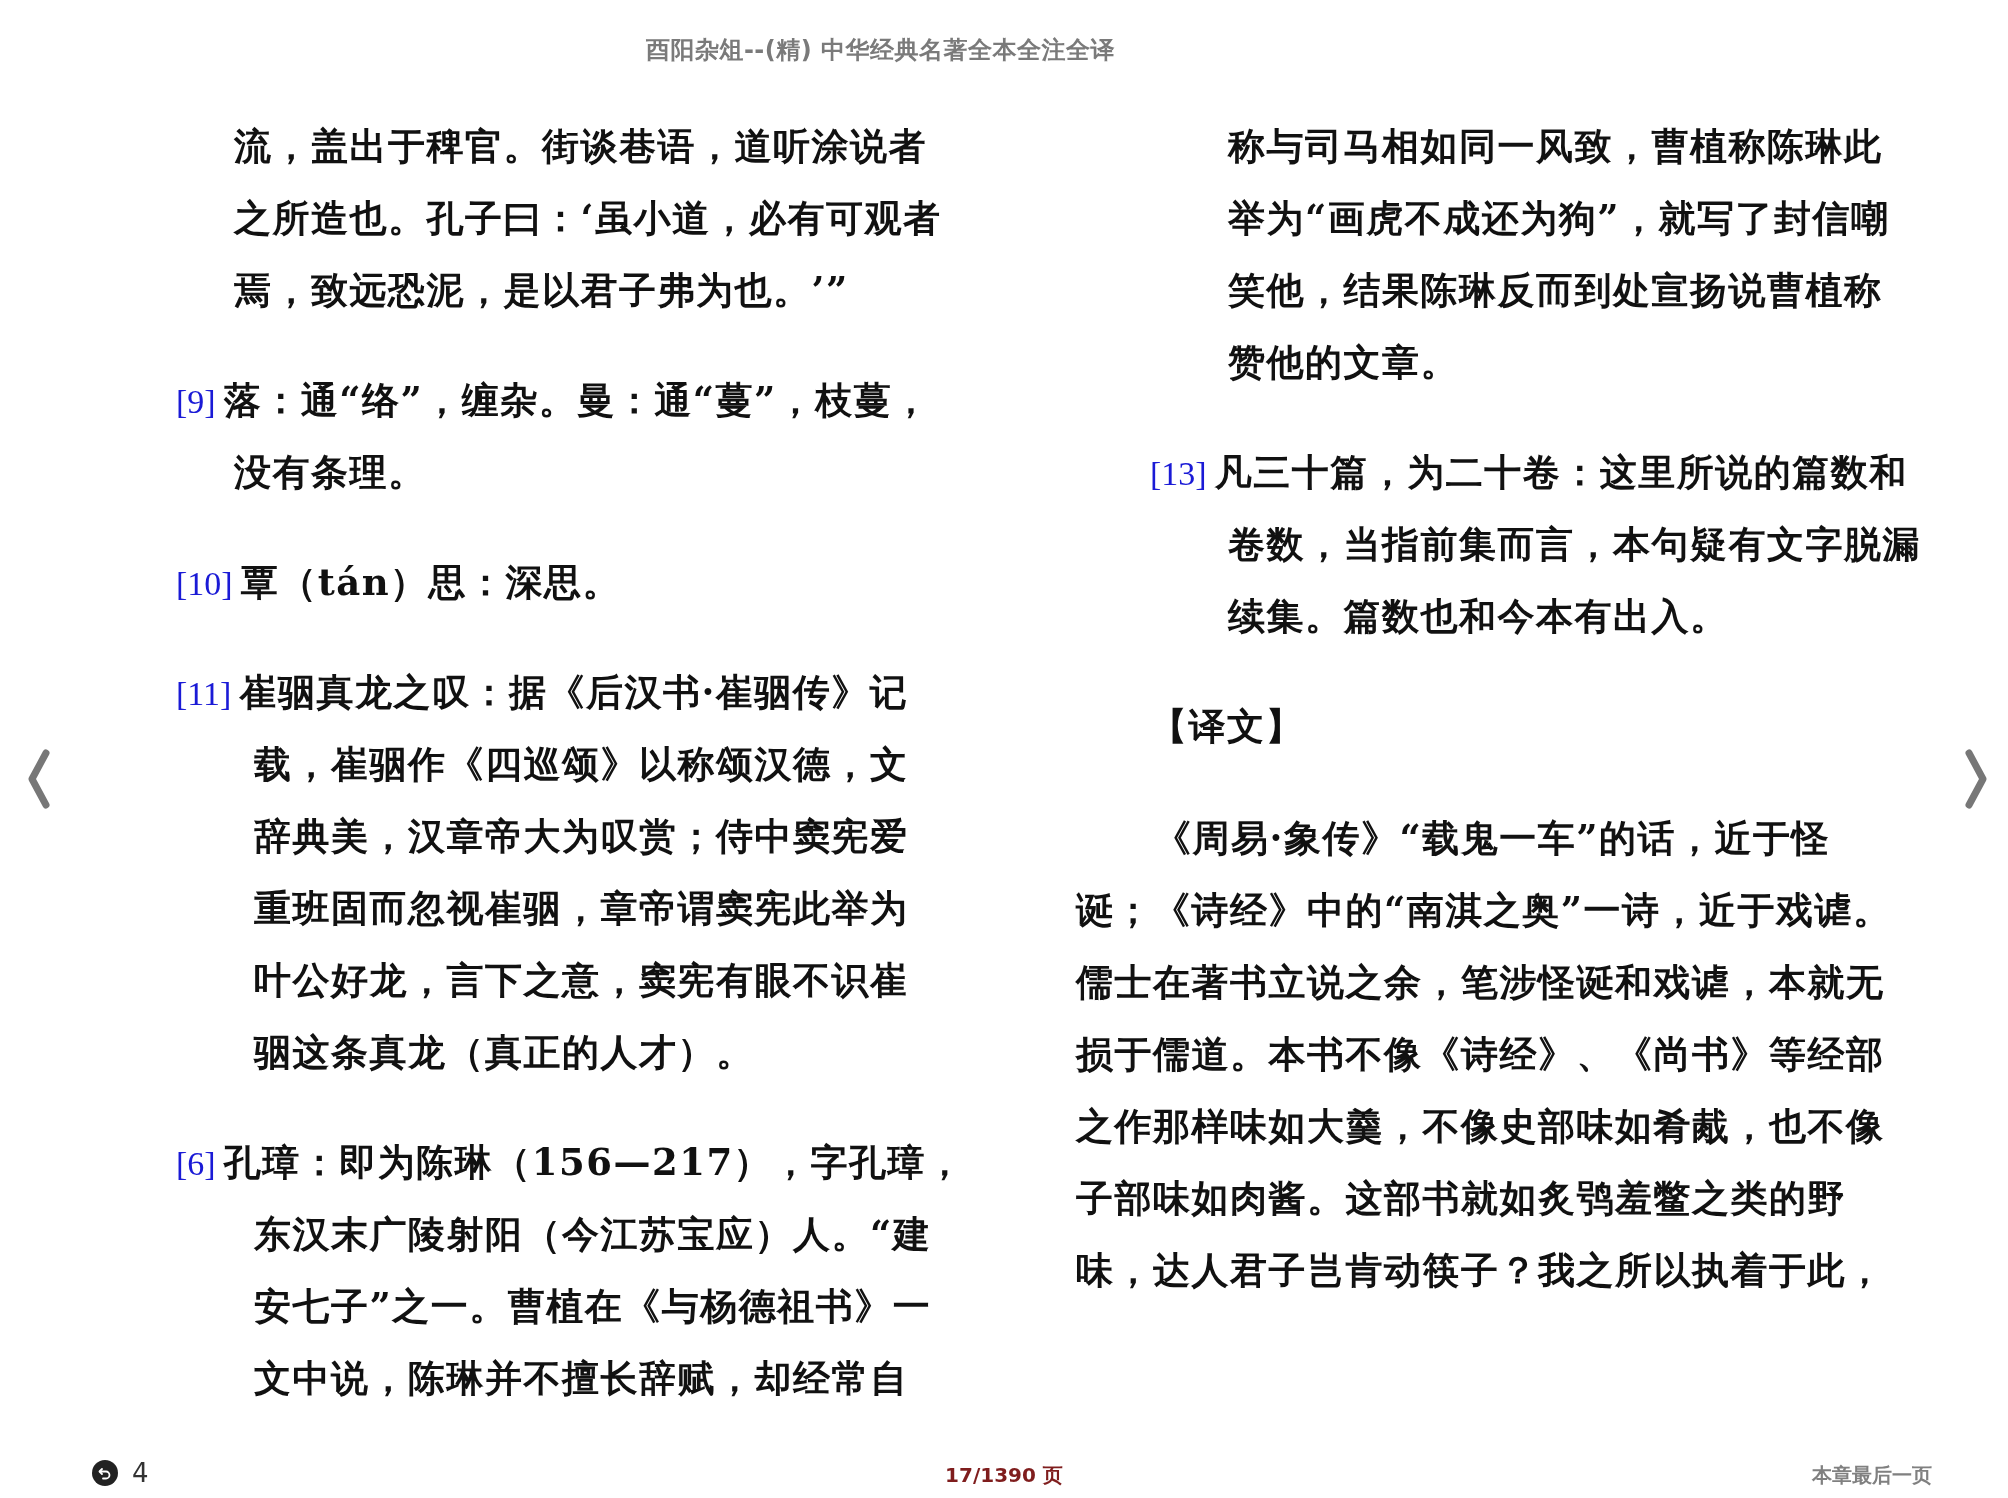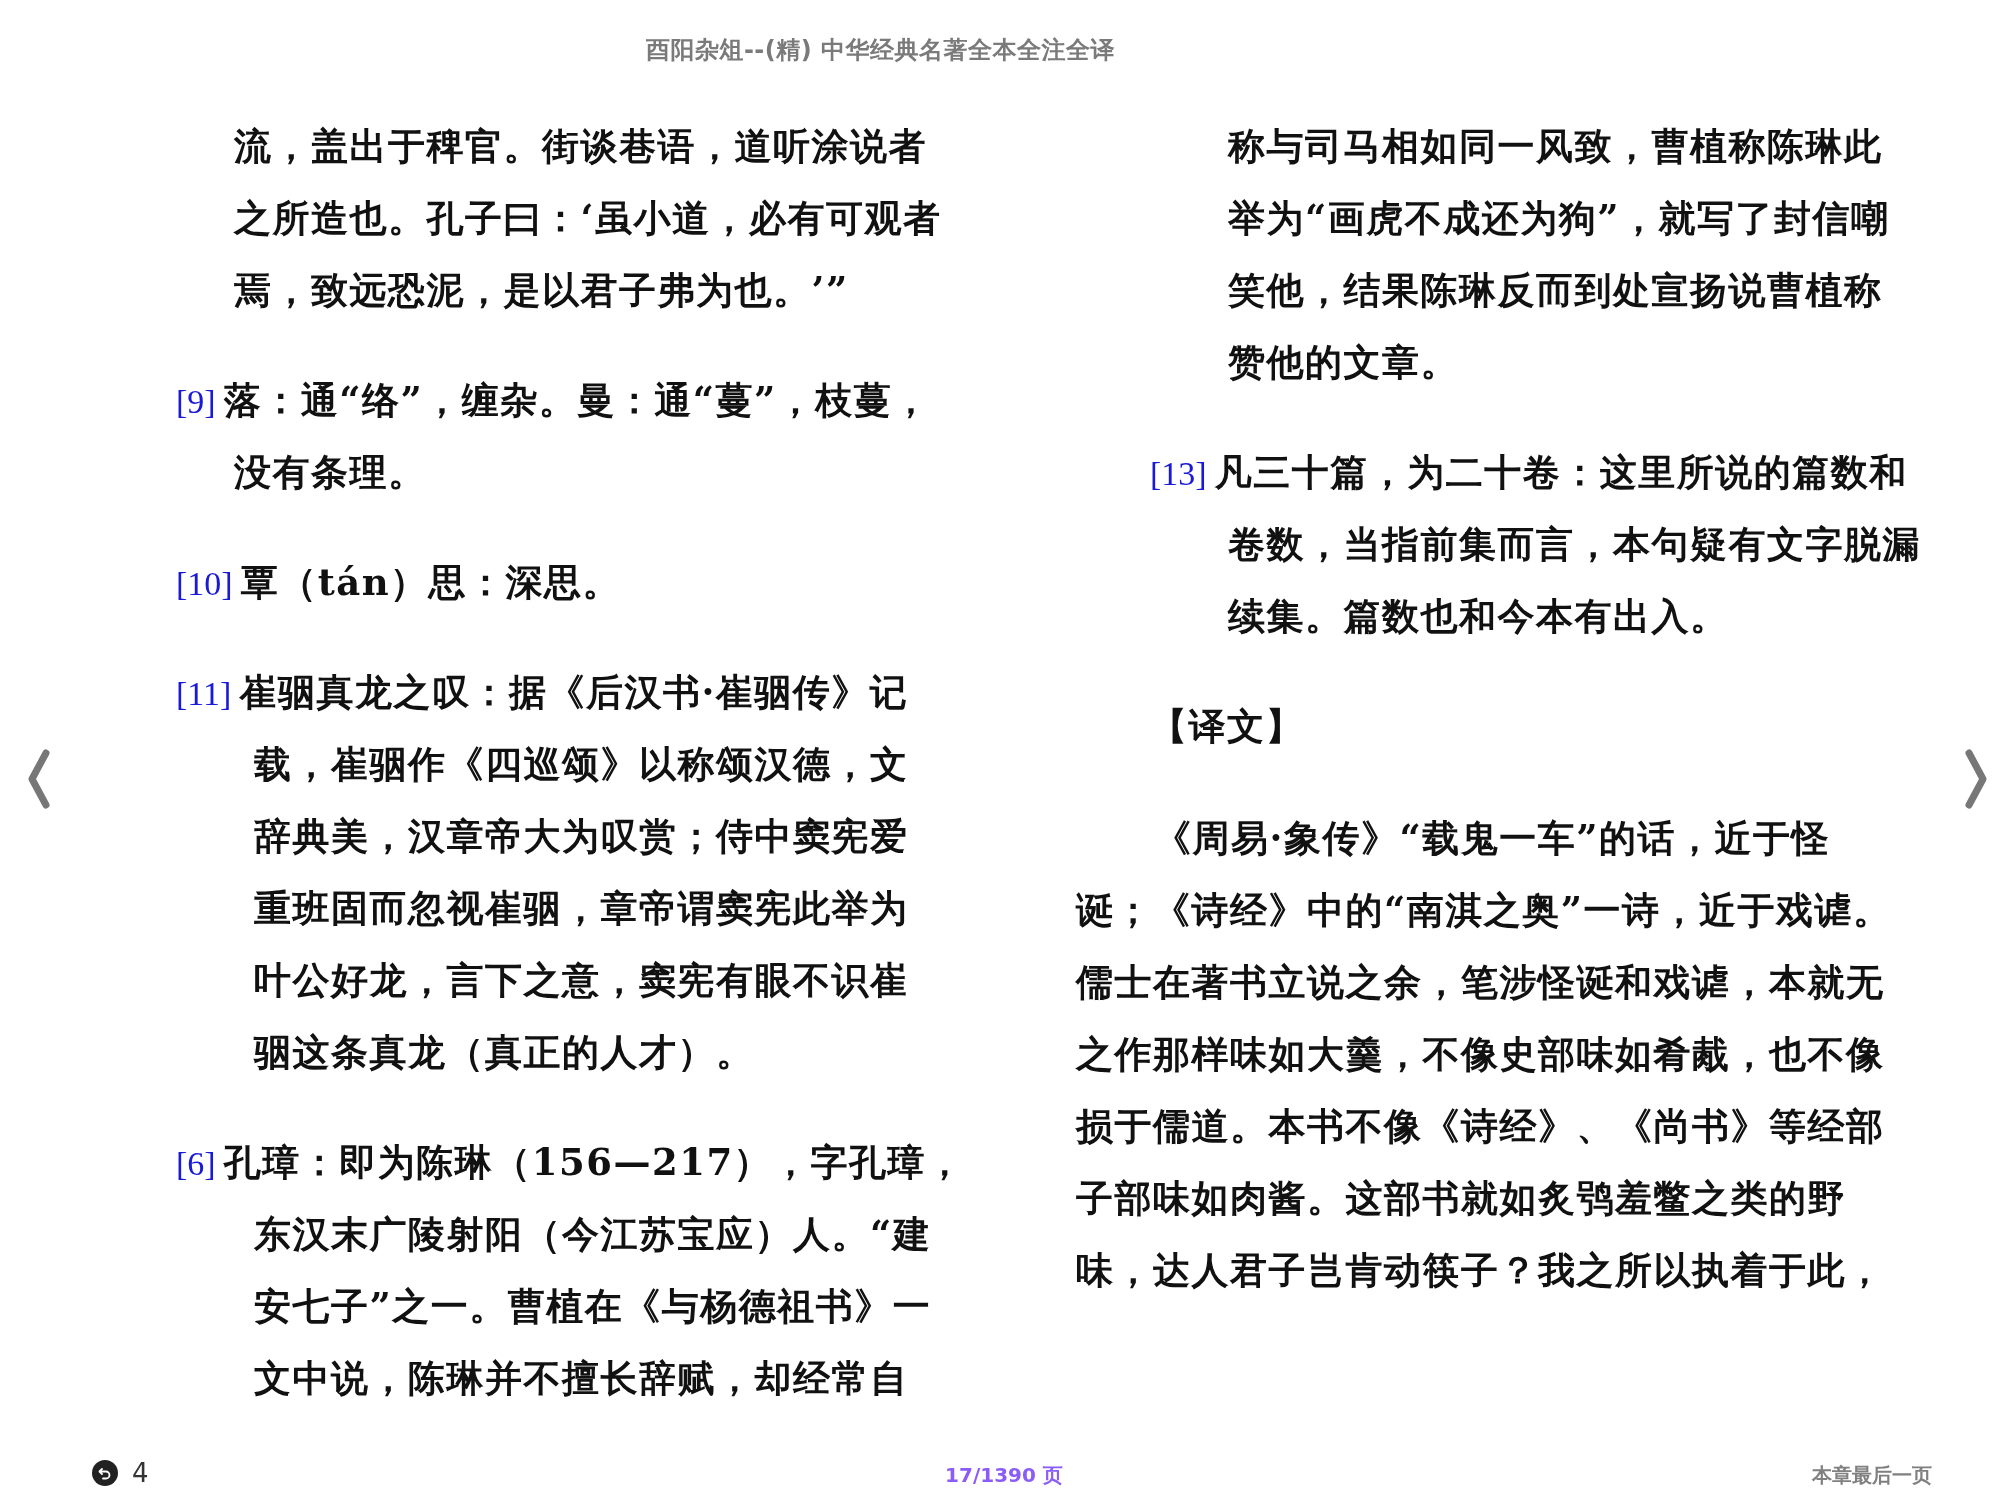--- a/index.html
+++ b/index.html
@@ -41,21 +41,21 @@
 
   .footer {
     position: absolute; top: 1458px; font-family: "DejaVu Sans", "Liberation Sans", sans-serif;
   }
   .footer-left { left: 92px; display: flex; align-items: center; }
   .back-icon {
     width: 26px; height: 26px; border-radius: 50%; background: #222; display: flex;
     align-items: center; justify-content: center; margin-right: 14px;
   }
   .back-count { font-size: 26px; color: #333; }
-  .footer-center { left: 0; width: 2008px; text-align: center; font-size: 20px; color: #8b5cf6; font-weight: bold; top: 1462px; }
+  .footer-center { left: 0; width: 2008px; text-align: center; font-size: 20px; color: #7f1d1d; font-weight: bold; top: 1462px; }
   .footer-right { right: 76px; font-size: 20px; color: #808080; font-weight: bold; top: 1462px; }
 </style>
 </head>
 <body>
 
 <div class="header-title">酉阳杂俎--(精) 中华经典名著全本全注全译</div>
 
 <div class="page-col left-col">
   <div class="note">
     <div class="line first-noref">流，盖出于稗官。街谈巷语，道听涂说者</div>
@@ -113,22 +113,22 @@
     <div class="line cont-wide">续集。篇数也和今本有出入。</div>
   </div>
 
 
   <div class="line section-heading" style="padding-left:74px">【译文】</div>
 
   <div>
     <div class="line trans-first">《周易·象传》“载鬼一车”的话，近于怪</div>
     <div class="line">诞；《诗经》中的“南淇之奥”一诗，近于戏谑。</div>
     <div class="line">儒士在著书立说之余，笔涉怪诞和戏谑，本就无</div>
+    <div class="line">损于儒道。本书不像《诗经》、《尚书》等经部</div>
     <div class="line">之作那样味如大羹，不像史部味如肴胾，也不像</div>
-    <div class="line">损于儒道。本书不像《诗经》、《尚书》等经部</div>
     <div class="line">子部味如肉酱。这部书就如炙鸮羞鳖之类的野</div>
     <div class="line">味，达人君子岂肯动筷子？我之所以执着于此，</div>
   </div>
 </div>
 
 <div class="nav-arrow nav-left">
   <svg width="40" height="80" viewBox="0 0 40 80">
     <polyline points="26,18 12,44 26,70" fill="none" stroke="#777" stroke-width="7" stroke-linecap="round" stroke-linejoin="round"></polyline>
   </svg>
 </div>

